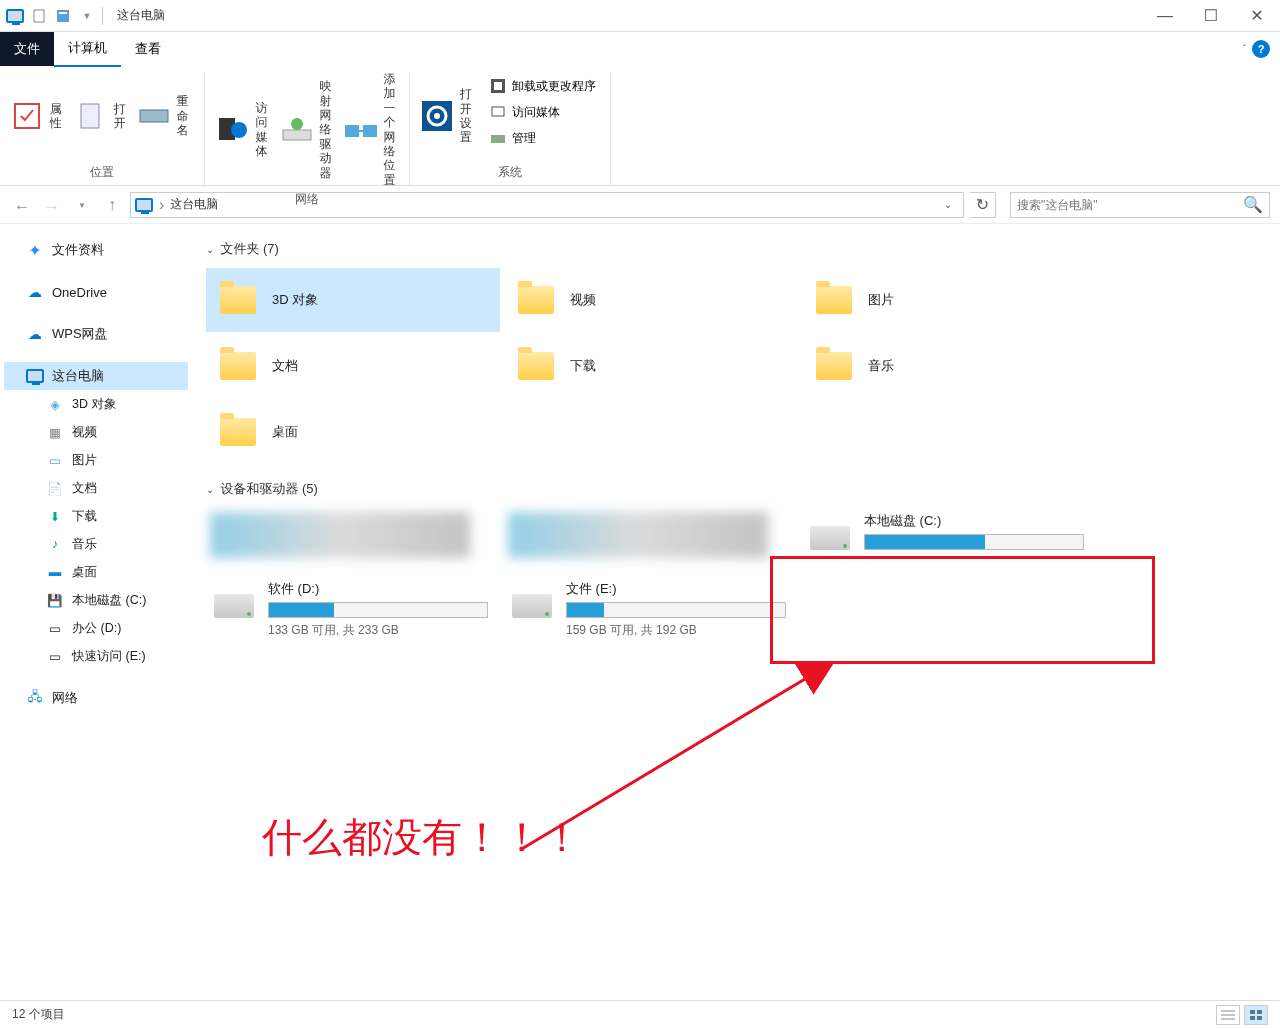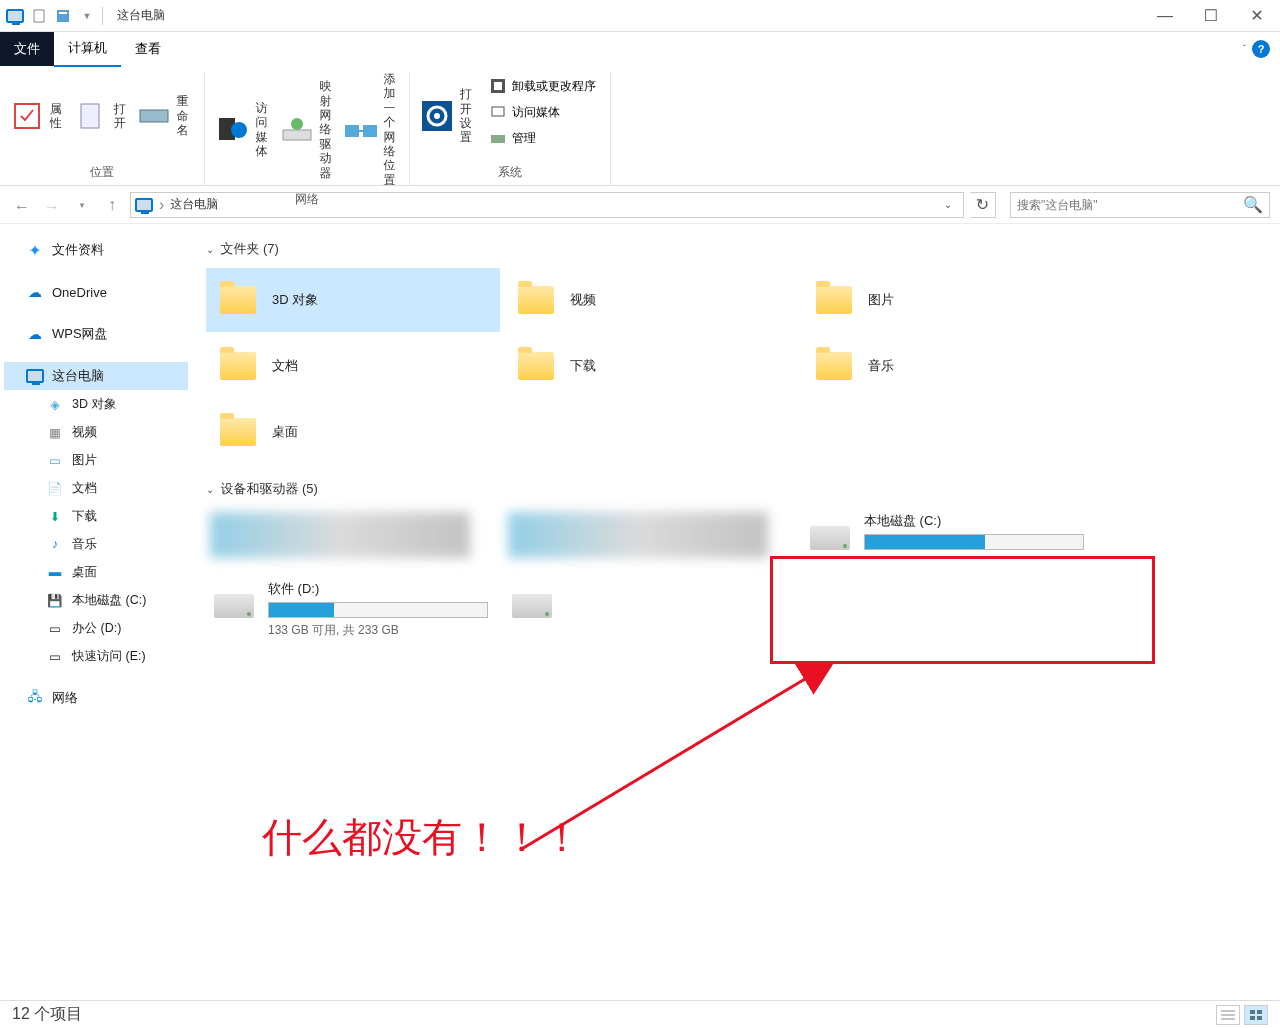--- a/index.html
+++ b/index.html
@@ -72,21 +72,21 @@
     .drive-fill { height: 100%; background: #26a0da; }
     .drive-text { font-size: 12px; color: #666; margin-top: 4px; }
     .blurred { filter: blur(6px); opacity:0.7;}
     
     
     .red-box { position: absolute; border: 3px solid #e81123; left: 770px; top: 556px; width: 385px; height: 108px; pointer-events:none;}
     .red-arrow { position: absolute; left: 310px; top: 660px; pointer-events:none;}
     .red-text { position: absolute; left: 262px; top: 810px; color: #e81123; font-size: 40px; font-weight: 400; pointer-events:none;}
     
     
-    .statusbar { position: absolute; bottom: 0; left: 0; right: 0; height: 28px; border-top: 1px solid #ddd; display: flex; align-items: center; padding: 0 12px; font-size: 16px; color:#444; background:#fff;}
+    .statusbar { position: absolute; bottom: 0; left: 0; right: 0; height: 28px; border-top: 1px solid #ddd; display: flex; align-items: center; padding: 0 12px; font-size: 12px; color:#444; background:#fff;}
     .status-right { margin-left:auto; display:flex; gap:4px;}
     .view-btn { width:24px; height:20px; border:1px solid #ccc; display:flex; align-items:center; justify-content:center;}
     
     
     .ic-monitor { width:18px; height:14px; border:2px solid #0078d4; background:#cde; border-radius:2px; position:relative;}
     .ic-monitor::after{content:''; position:absolute; bottom:-4px; left:4px; width:8px; height:2px; background:#0078d4;}
     .ic-fold { width:36px; height:28px; background:linear-gradient(#ffe9a8,#ffd04c); border-radius:2px; position:relative;}
     .ic-fold::before { content:''; position:absolute; top:-5px; left:0; width:14px; height:6px; background:#ffd878; border-radius:2px 2px 0 0;}
     .ic-drive { width:40px; height:24px; background:linear-gradient(#e8e8e8,#c8c8c8); border-radius:2px; position:relative;}
     .ic-drive::after{content:''; position:absolute; bottom:2px; right:3px; width:4px; height:4px; border-radius:50%; background:#6a6;}
@@ -417,20 +417,27 @@
           <div class="drive-bar">
               <div class="drive-fill" style="width:30%"></div>
             </div>
           <div class="drive-text">133 GB 可用, 共 233 GB</div>
         </div>
       </div>
       <div class="drive-item">
         <div class="drive-icon">
             <div class="ic-drive"></div>
           </div>
+        <div class="drive-info">
+          <div class="drive-name">文件 (E:)</div>
+          <div class="drive-bar">
+              <div class="drive-fill" style="width:17%"></div>
+            </div>
+          <div class="drive-text">159 GB 可用, 共 192 GB</div>
+        </div>
       </div>
     </div>
   </div>
 </div>
 
 <div class="red-box"></div>
 <svg class="red-arrow" width="560" height="220">
   <defs>
       <marker id="ah" markerWidth="12" markerHeight="12" refX="10" refY="6" orient="auto">
         <path d="M0,0 L12,6 L0,12 z" fill="#e81123"></path>

